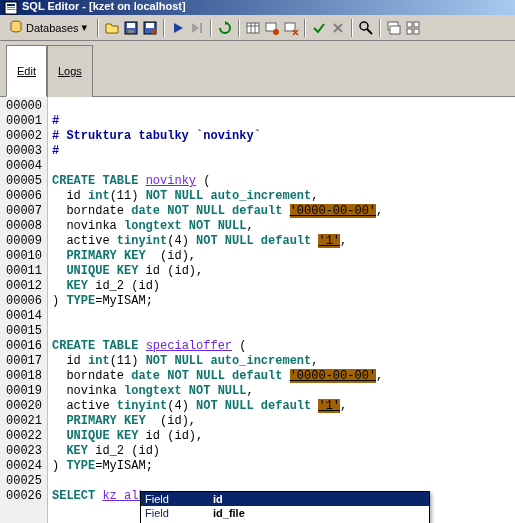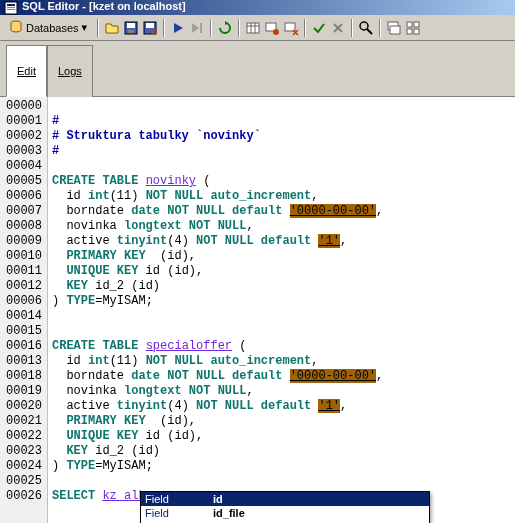--- a/index.html
+++ b/index.html
@@ -170,21 +170,21 @@
       <div>00007</div>
       <div>00008</div>
       <div>00009</div>
       <div>00010</div>
       <div>00011</div>
       <div>00012</div>
       <div>00006</div>
       <div>00014</div>
       <div>00015</div>
       <div>00016</div>
-      <div>00013</div>
+      <div>00017</div>
       <div>00018</div>
       <div>00019</div>
       <div>00020</div>
       <div>00021</div>
       <div>00022</div>
       <div>00023</div>
       <div>00024</div>
       <div>00025</div>
       <div>00026</div>
   </div>

